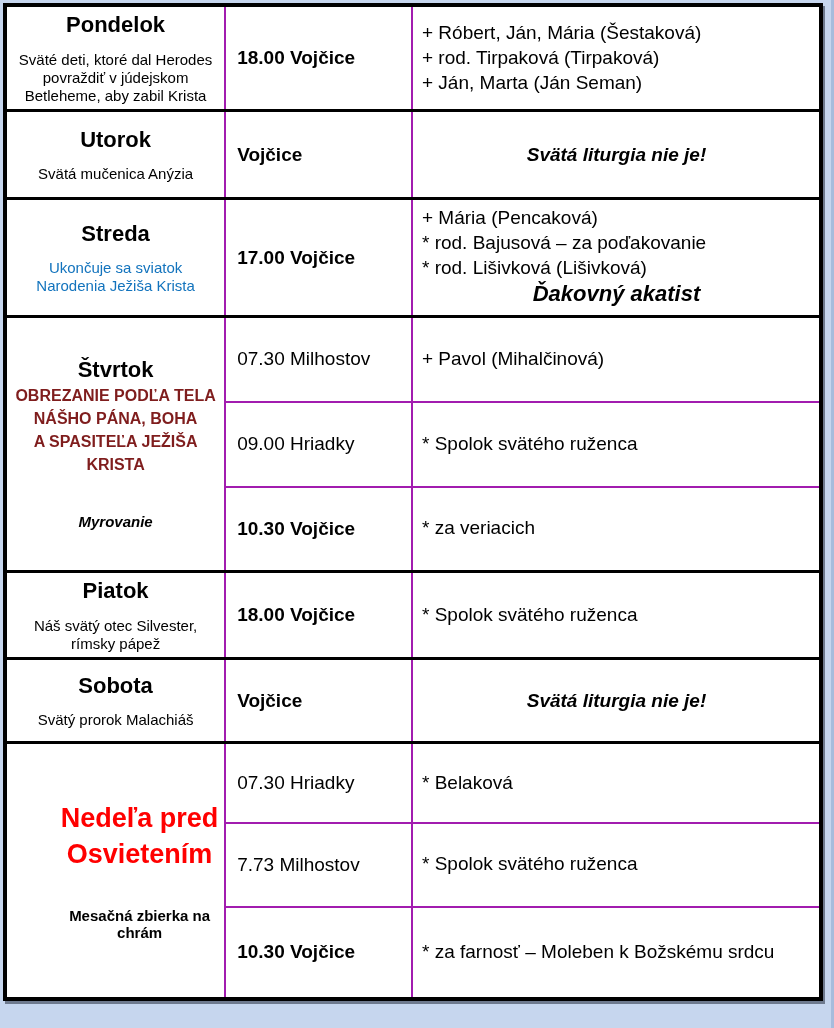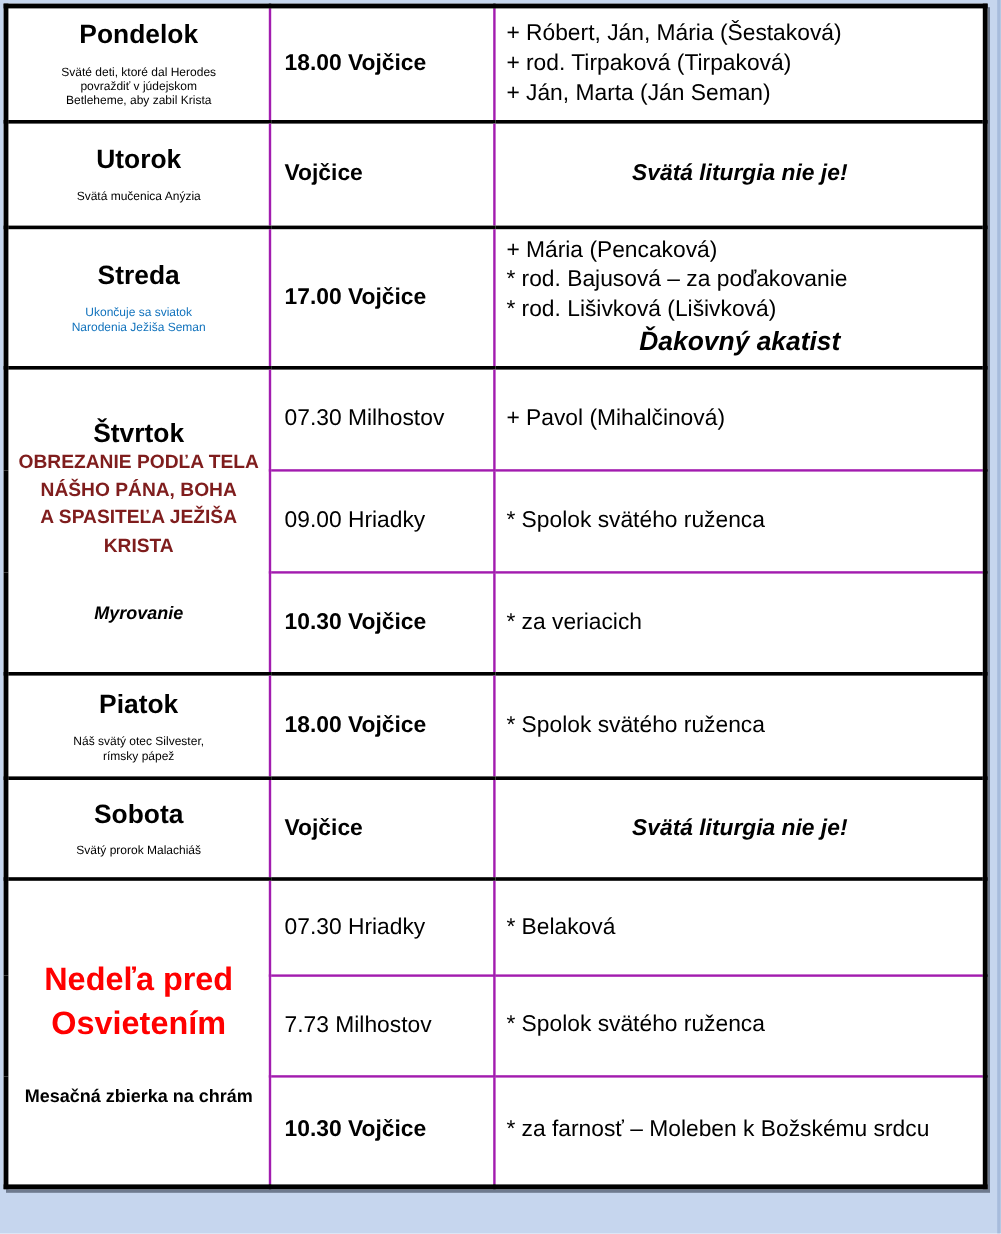--- a/index.html
+++ b/index.html
@@ -16,31 +16,31 @@
   table.schedule {
     width:820px; border-collapse:collapse; table-layout:fixed;
     background:#fff; border:4px solid #000;
     box-shadow:2px 3px 0 #6e7a8e;
   }
   td { border:2px solid #a21caf; vertical-align:middle; overflow:hidden; }
   tr.block-start > td { border-top:3px solid #000; }
   
   .day-cell { text-align:center; padding:4px 6px; }
   .day-title { font-size:22px; font-weight:bold; line-height:1.25; }
-  .day-sub { font-size:10px; line-height:1.22; margin-top:12px; }
+  .day-sub { font-size:15px; line-height:1.22; margin-top:12px; }
   .day-sub.blue { color:#1273bd; }
   .day-cell-flex {
     display:flex; flex-direction:column; justify-content:space-between;
     align-items:center; height:100%; padding:24px 6px 26px 6px; text-align:center;
   }
   .feast-red { color:#7f1d1d; font-weight:bold; font-size:16px; line-height:1.45; }
   .myrovanie { font-weight:bold; font-style:italic; font-size:15px;margin-top:36px; }
   .sunday-cell {
     display:flex; flex-direction:column; justify-content:center;
-    align-items:center; height:100%; text-align:center; gap:34px; padding:0 4px;
+    align-items:center; height:100%; text-align:center; gap:34px; padding:0 4px;margin-left:48px;
   }
   .sunday-title { color:#f00; font-weight:bold; font-size:27px; line-height:1.35; }
   .sunday-sub { font-weight:bold; font-size:15px; }
   
   .time-cell { font-size:19px; padding-left:11px; }
   .time-bold { font-weight:bold; }
   
   .intent-cell { font-size:19px; padding:6px 8px 6px 9px; }
   .intent-line { line-height:1.3; }
   .notice { font-weight:bold; font-style:italic; text-align:center; font-size:19px; }
@@ -86,21 +86,21 @@
     <td class="intent-cell">
       <div class="notice">Svätá liturgia nie je!</div>
     </td>
   </tr>
 
   <tr class="block-start" style="height:115px">
     <td class="day-cell">
       <div class="day-title">Streda</div>
       <div class="day-sub blue">
         <div>Ukončuje sa sviatok</div>
-        <div>Narodenia Ježiša Seman</div>
+        <div>Narodenia Ježiša Krista</div>
       </div>
     </td>
     <td class="time-cell time-bold">17.00 Vojčice</td>
     <td class="intent-cell">
       <div class="intent-line">+ Mária (Pencaková)</div>
       <div class="intent-line">* rod. Bajusová – za poďakovanie</div>
       <div class="intent-line">* rod. Lišivková (Lišivková)</div>
       <div class="note-center">Ďakovný akatist</div>
     </td>
   </tr>

